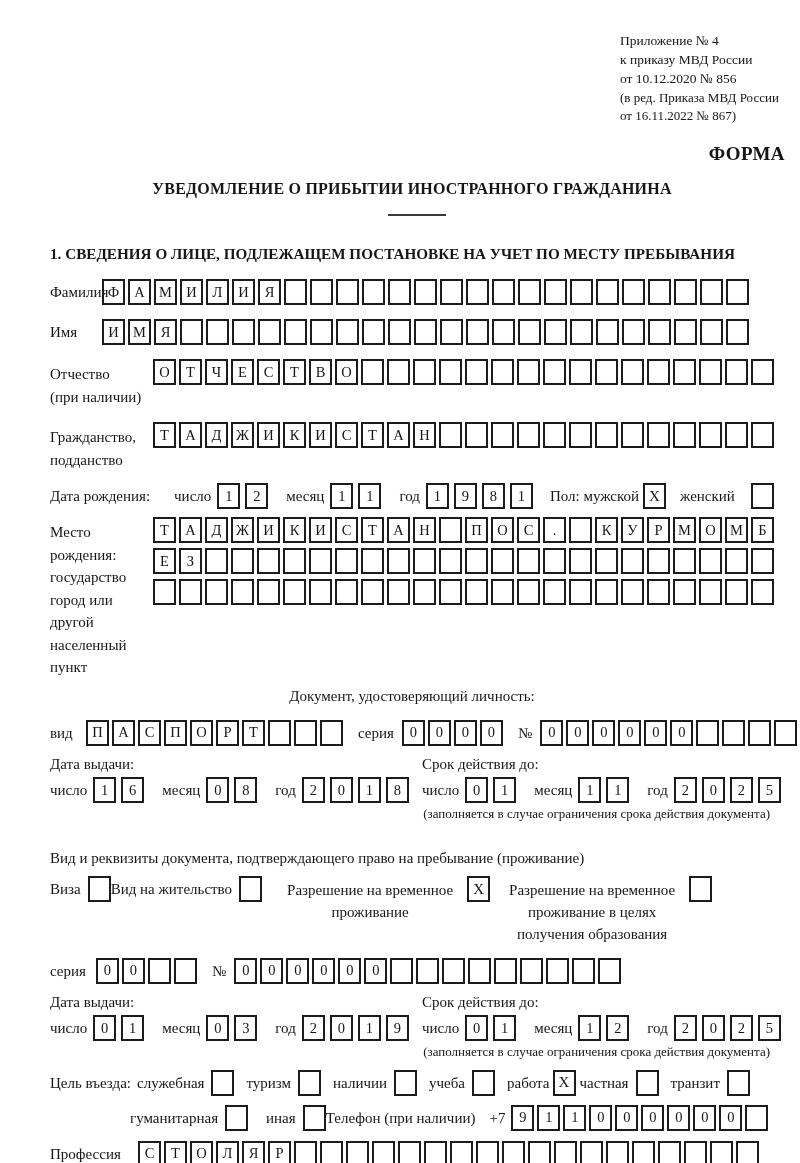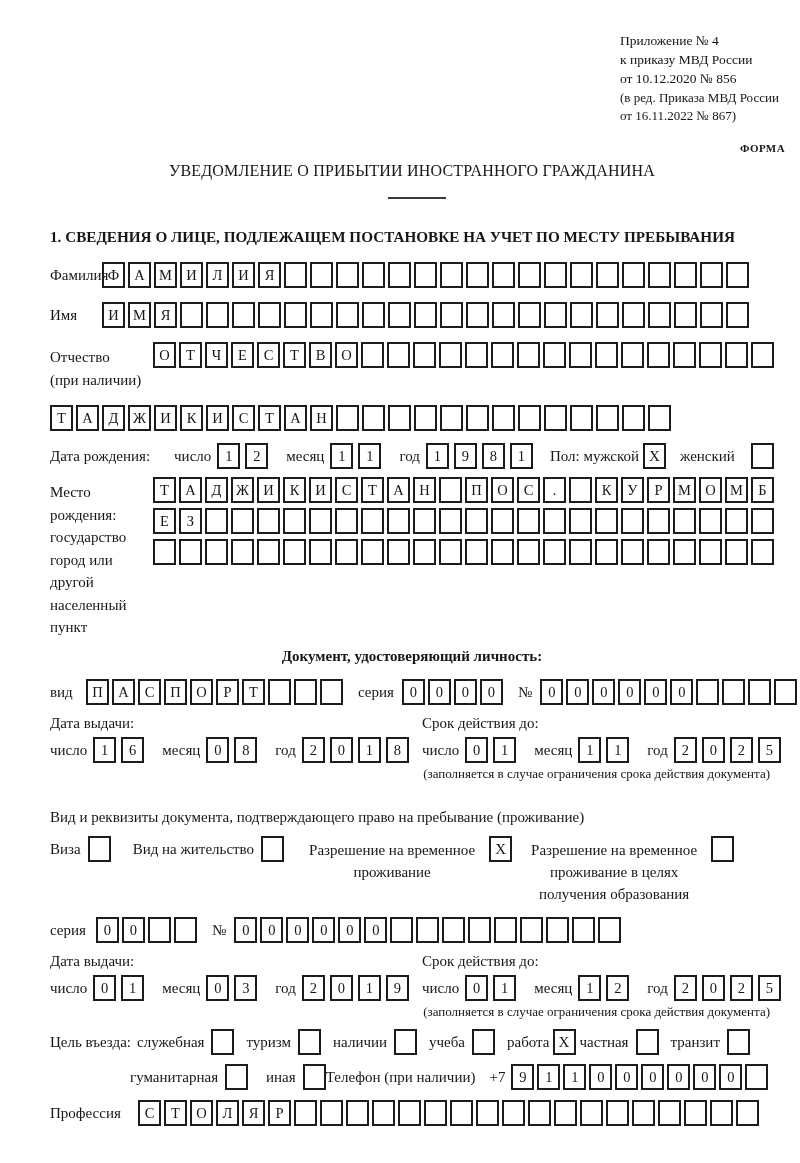--- a/index.html
+++ b/index.html
@@ -2,23 +2,23 @@
 <html><head>
 <meta charset="utf-8">
 <style>
   *{box-sizing:border-box;margin:0;padding:0}
   html,body{background:#fff}
   body{width:800px;height:1163px;color:#161616;font-family:"Liberation Serif","DejaVu Serif",serif;font-size:15px;line-height:1.25;overflow:hidden}
   .page{padding:32px 26px 0 50px}
 
   .hdr{margin-left:570px;width:165px;font-size:13.5px;line-height:1.4}
   .hdr .amend{font-size:13px}
-  .forma{font-weight:bold;text-align:right;margin-top:16px;font-size:11px;letter-spacing:.4px}
-
-  .title{text-align:center;font-weight:normal;font-size:16px;margin-top:4px;line-height:1.4;letter-spacing:.2px}
+  .forma{font-weight:bold;text-align:right;margin-top:16px;font-size:19px;letter-spacing:.4px}
+
+  .title{text-align:center;font-weight:bold;font-size:16px;margin-top:10px;line-height:1.4;letter-spacing:.2px}
   .blank{display:inline-block;width:58px;border-bottom:2.5px solid #3a3a3a;margin-left:10px;height:.95em;vertical-align:baseline}
 
   .section{font-weight:bold;font-size:15.2px;margin-top:22px}
 
   .frow{display:flex;align-items:flex-start;margin-top:14px}
   .flabel{flex:0 0 auto;padding-top:4px}
   .lw1{width:52px}
   .lw2{width:103px;line-height:1.5}
   .cells{display:flex;flex-wrap:nowrap}
   .cell{flex:0 0 auto;width:23px;height:26px;border:2px solid #1c1c1c;margin-right:3px;display:inline-flex;align-items:center;justify-content:center;font-size:14.5px;line-height:1}
@@ -28,31 +28,31 @@
   .dg{display:flex;align-items:center}
   .dg .t{margin-right:6px}
   .dg .t2{margin-left:13px;margin-right:6px}
   .dg .cells .cell{margin-right:5px}
   .drow{display:flex;margin-top:9px}
   .dcol{width:340px}
   .dcol2{margin-left:32px;width:370px}
   .dhead{text-align:left;margin-bottom:4px}
   .note-right{text-align:right;font-size:13px;margin-top:3px;padding-right:4px}
 
-  .docheading{text-align:center;font-weight:bold;font-size:15px;margin-top:8px}
+  .docheading{text-align:center;font-weight:normal;font-size:15px;margin-top:8px}
   .inlbl{flex:0 0 auto;padding:4px 8px 0 12px}
   .lwvid{width:36px}
 
   .para{margin-top:26px}
   .optrow{display:flex;align-items:flex-start;margin-top:9px}
   .optrow .checkbox{margin-left:7px}
   .oglabel{padding-top:4px}
   .ogc{width:180px;text-align:center;padding-top:4px;line-height:1.45}
   .gap18{margin-left:18px}
-  .gap22{margin-left:22px}
+  .gap22{}
   .gap12{margin-left:12px}
   .indent80{margin-left:80px}
   .phone-prefix{padding:4px 6px 0 14px}
 </style>
 </head>
 <body>
 
 <div class="page">
 
   <div class="hdr">
@@ -160,20 +160,24 @@
         <span class="cell"></span>
         <span class="cell"></span>
         <span class="cell"></span>
         <span class="cell"></span>
         <span class="cell"></span>
         <span class="cell"></span>
       </span>
   </div>
 
   <div class="frow">
+    <span class="flabel lw2">
+      <span>Гражданство,</span><br>
+      <span>подданство</span>
+    </span>
     <span class="cells">
         <span class="cell">Т</span>
         <span class="cell">А</span>
         <span class="cell">Д</span>
         <span class="cell">Ж</span>
         <span class="cell">И</span>
         <span class="cell">К</span>
         <span class="cell">И</span>
         <span class="cell">С</span>
         <span class="cell">Т</span>

